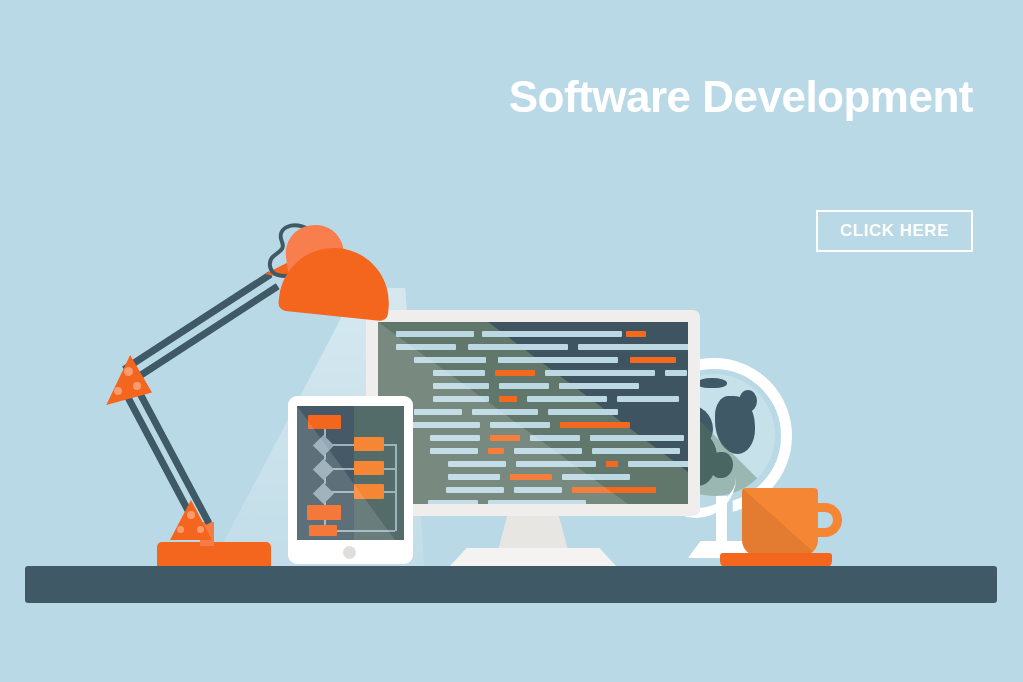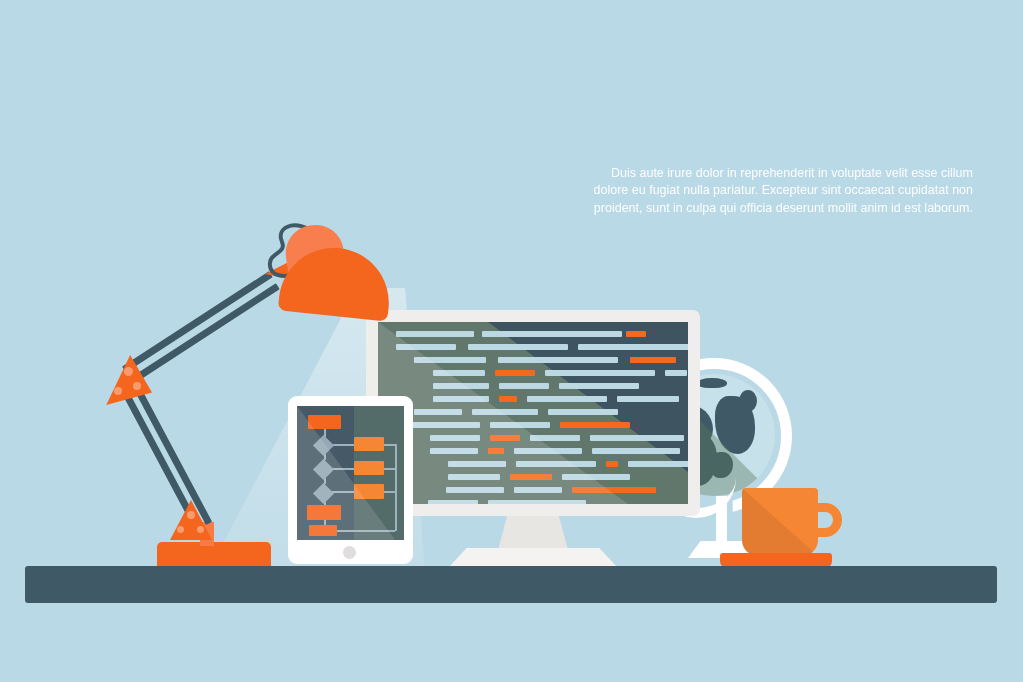--- a/index.html
+++ b/index.html
@@ -379,21 +379,22 @@
     border-left: none;
     border-radius: 0 18px 18px 0;
     box-sizing: border-box;
   }
 </style>
 </head>
 <body>
 
 <div id="stage">
 
-  <p class="para" id="para2">Duis aute irure dolor in reprehenderit in voluptate velit esse cillum dolore eu fugiat nulla pariatur. Excepteur sint occaecat cupidatat non proident, sunt in culpa qui officia deserunt mollit anim id est laborum.</p>
+  <h1 id="headline">Software Development</h1>
+  <div id="cta">CLICK HERE</div>
 
   <div id="light-beam"></div>
 
   <div id="globe-wrap">
     <div id="globe-sphere">
 
       <div class="land" style="left:6px;  top:10px; width:40px; height:14px; border-radius:50% 40% 30% 60%;"></div>
       <div class="land" style="left:44px; top:4px;  width:30px; height:10px; border-radius:50% 50% 40% 40%;"></div>
       <div class="land" style="left:12px; top:30px; width:48px; height:46px; border-radius:40% 60% 50% 45%;"></div>
       <div class="land" style="left:30px; top:60px; width:34px; height:52px; border-radius:45% 50% 60% 40%;"></div>

